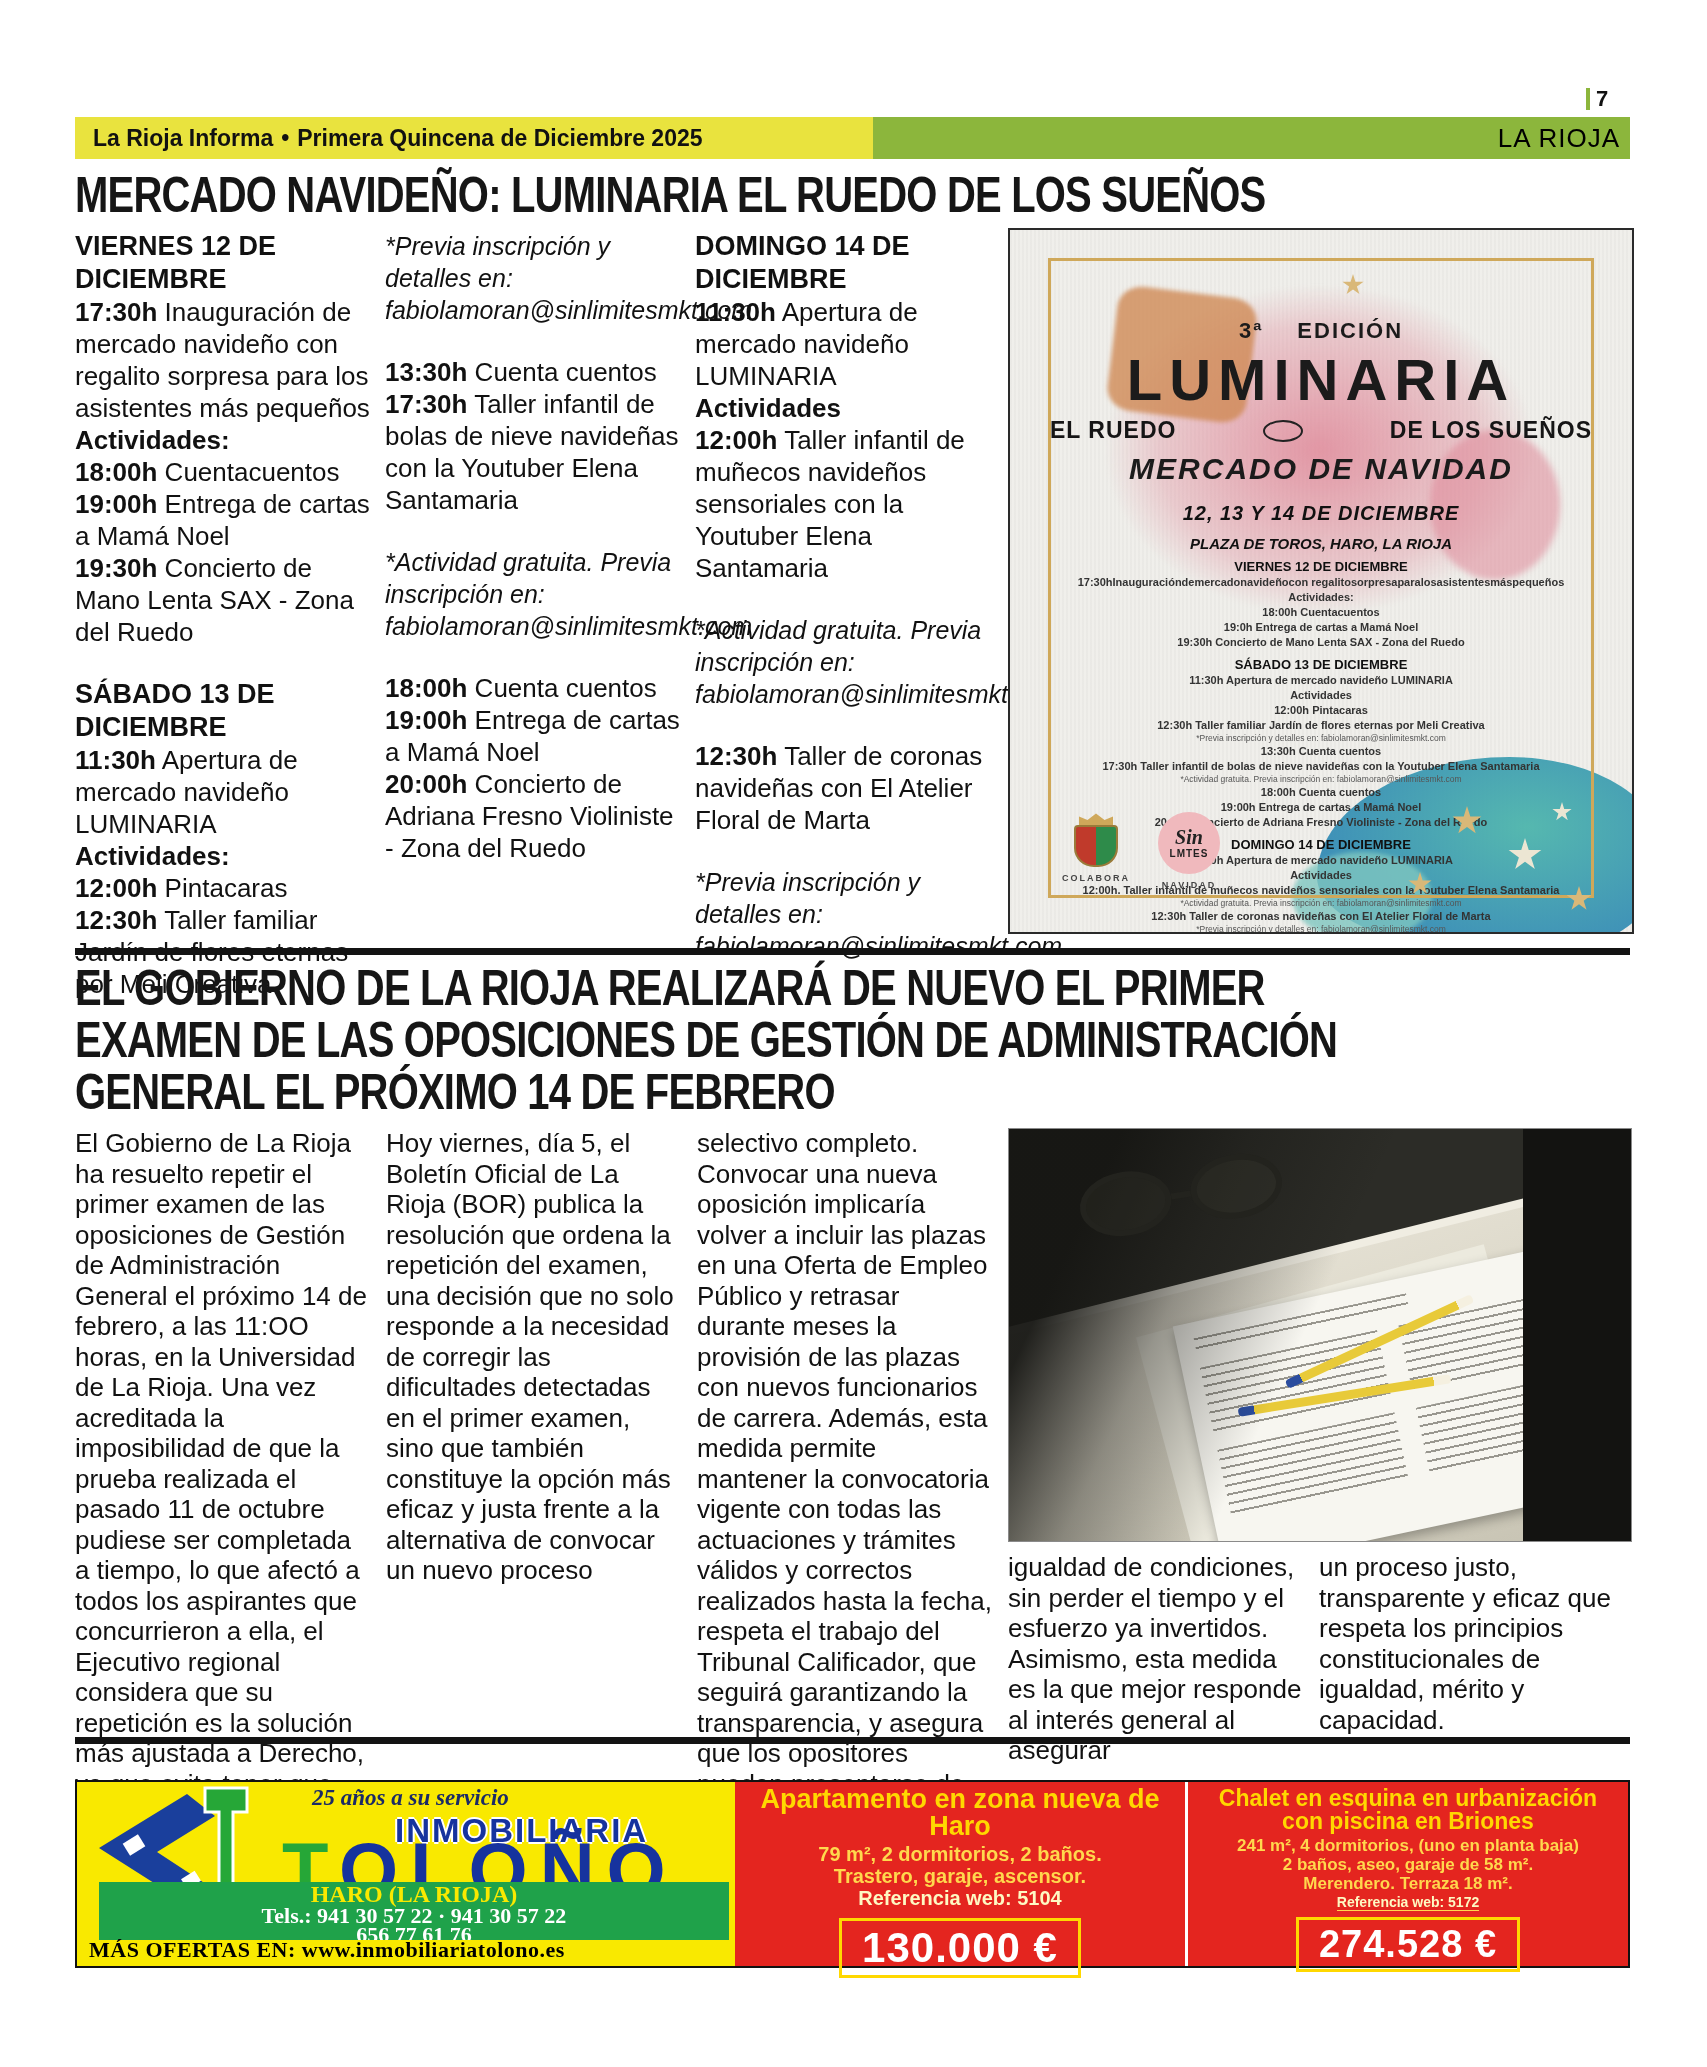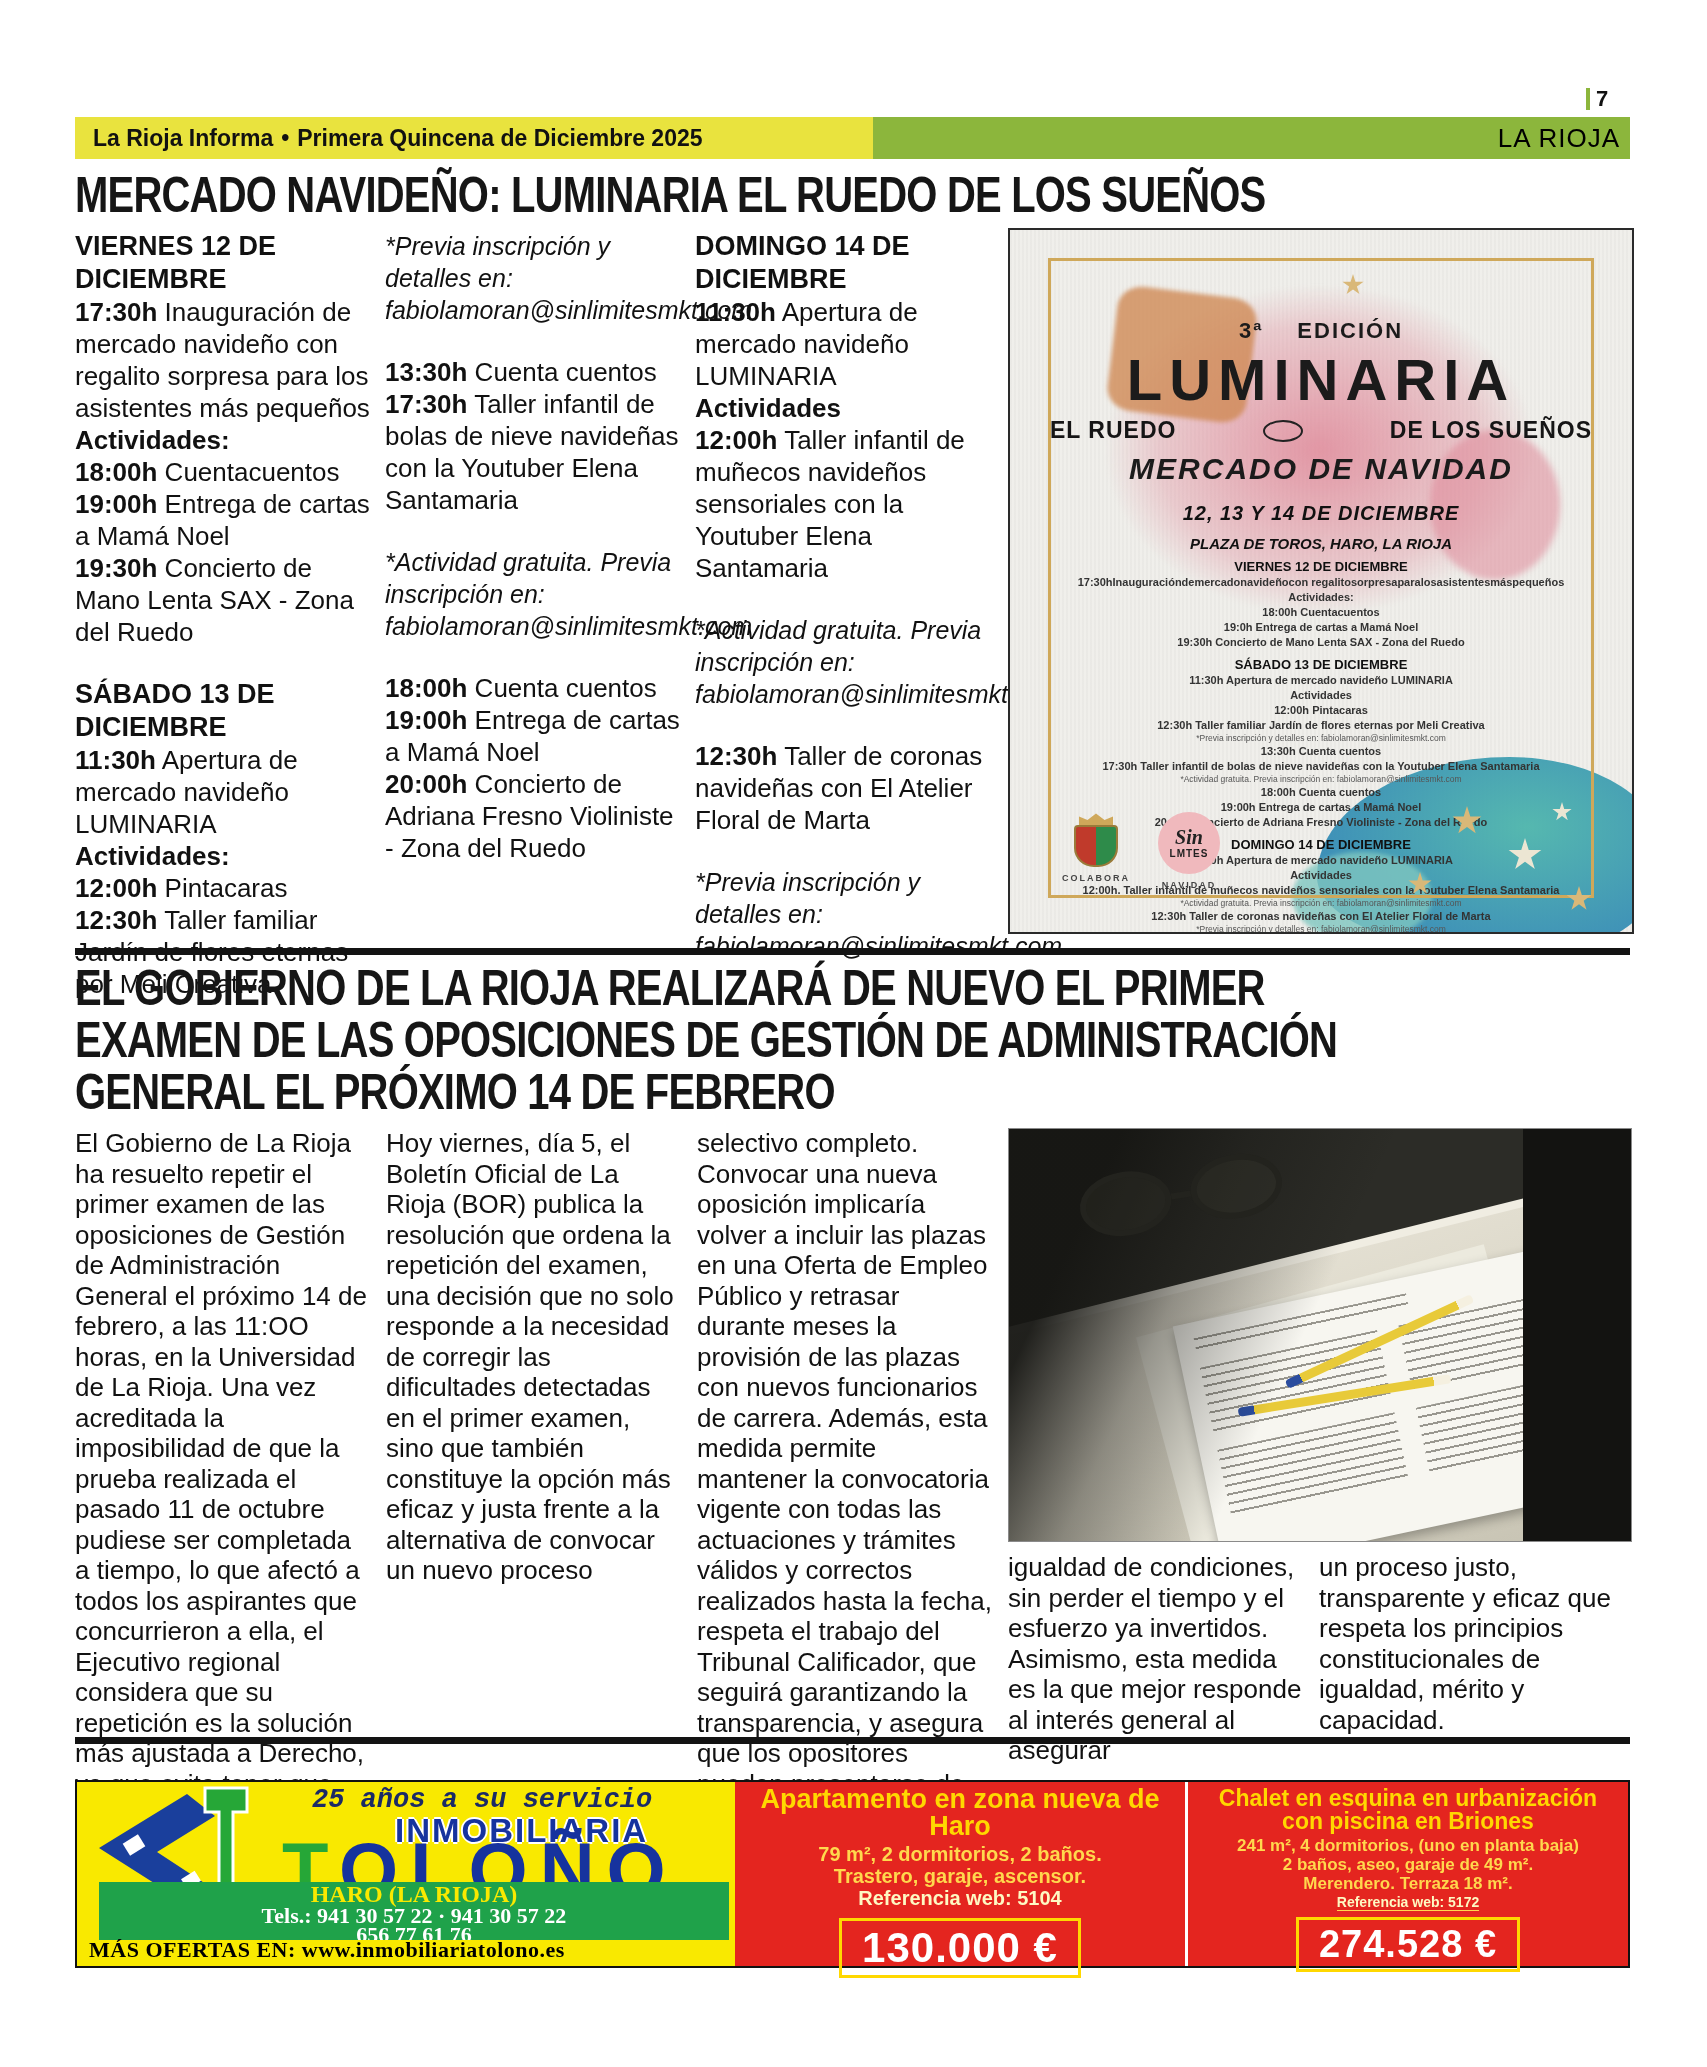--- a/index.html
+++ b/index.html
@@ -110,22 +110,22 @@
   .bridge{width:20px;height:6px;background:#23231e;}
   .pen{position:absolute;height:9px;border-radius:4px;
        background:linear-gradient(90deg,#2b4d9e 0 16px,#e8ca39 16px 92%,#f5f0e0 92%);}
   #pen1{width:205px;left:268px;top:208px;transform:rotate(-25deg);}
   #pen2{width:215px;left:228px;top:262px;transform:rotate(-9deg);}
 
   
   .ad{position:absolute;left:75px;top:1780px;width:1555px;height:188px;border:2px solid #111;
       display:flex;box-sizing:border-box;}
   .ad-left{width:658px;background:var(--ad_yellow,#f9e900);position:relative;overflow:hidden;}
-  .ad-tagline{position:absolute;top:3px;left:235px;font-family:Liberation Mono, monospace;font-style:italic;
-      font-weight:700;font-size:27px;color:#1b2a66;}
+  .ad-tagline{position:absolute;top:3px;left:235px;font-family:Liberation Serif, serif;font-style:italic;
+      font-weight:700;font-size:23px;color:#1b2a66;}
   .ad-brandtop{position:absolute;top:30px;left:318px;color:var(--ad_blue,#16339e);font-weight:800;font-size:33px;
       letter-spacing:2px;text-shadow:-2px 0 #fff,2px 0 #fff,0 -2px #fff,0 2px #fff;}
   .ad-brand{position:absolute;top:44px;left:205px;color:var(--ad_blue,#16339e);font-weight:800;font-size:76px;
       letter-spacing:12px;}
   .ad-brand::first-letter{color:#26a737;}
   .ad-logo{position:absolute;left:10px;top:4px;width:200px;height:120px;}
   .ad-green{position:absolute;left:22px;right:6px;top:100px;height:58px;background:var(--ad_green,#1fa24a);
       color:#fff;text-align:center;font-family:"Liberation Serif",serif;overflow:hidden;}
   .ad-haro{color:var(--ad_yellow,#f9e900);font-weight:700;font-size:24px;line-height:23px;margin-top:1px;}
   .ad-tels{font-weight:700;font-size:22px;line-height:19px;}
@@ -350,21 +350,21 @@
           <div class="t-line">79 m², 2 dormitorios, 2 baños.</div>
           <div class="t-line">Trastero, garaje, ascensor.</div>
         </div>
       <div class="l-ref">Referencia web: 5104</div>
       <div class="price-box">130.000 €</div>
     </div>
     <div class="ad-right">
       <div class="l-title small">Chalet en esquina en urbanización con piscina en Briones</div>
       <div class="l-lines small">
           <div class="t-line">241 m², 4 dormitorios, (uno en planta baja)</div>
-          <div class="t-line">2 baños, aseo, garaje de 49 m².</div>
+          <div class="t-line">2 baños, aseo, garaje de 58 m².</div>
           <div class="t-line">Merendero. Terraza 18 m².</div>
         </div>
       <div><span class="l-ref small">Referencia web: 5172</span></div>
       <div class="price-box small">274.528 €</div>
     </div>
   </div>
 
 </div>
 
 </body></html>

